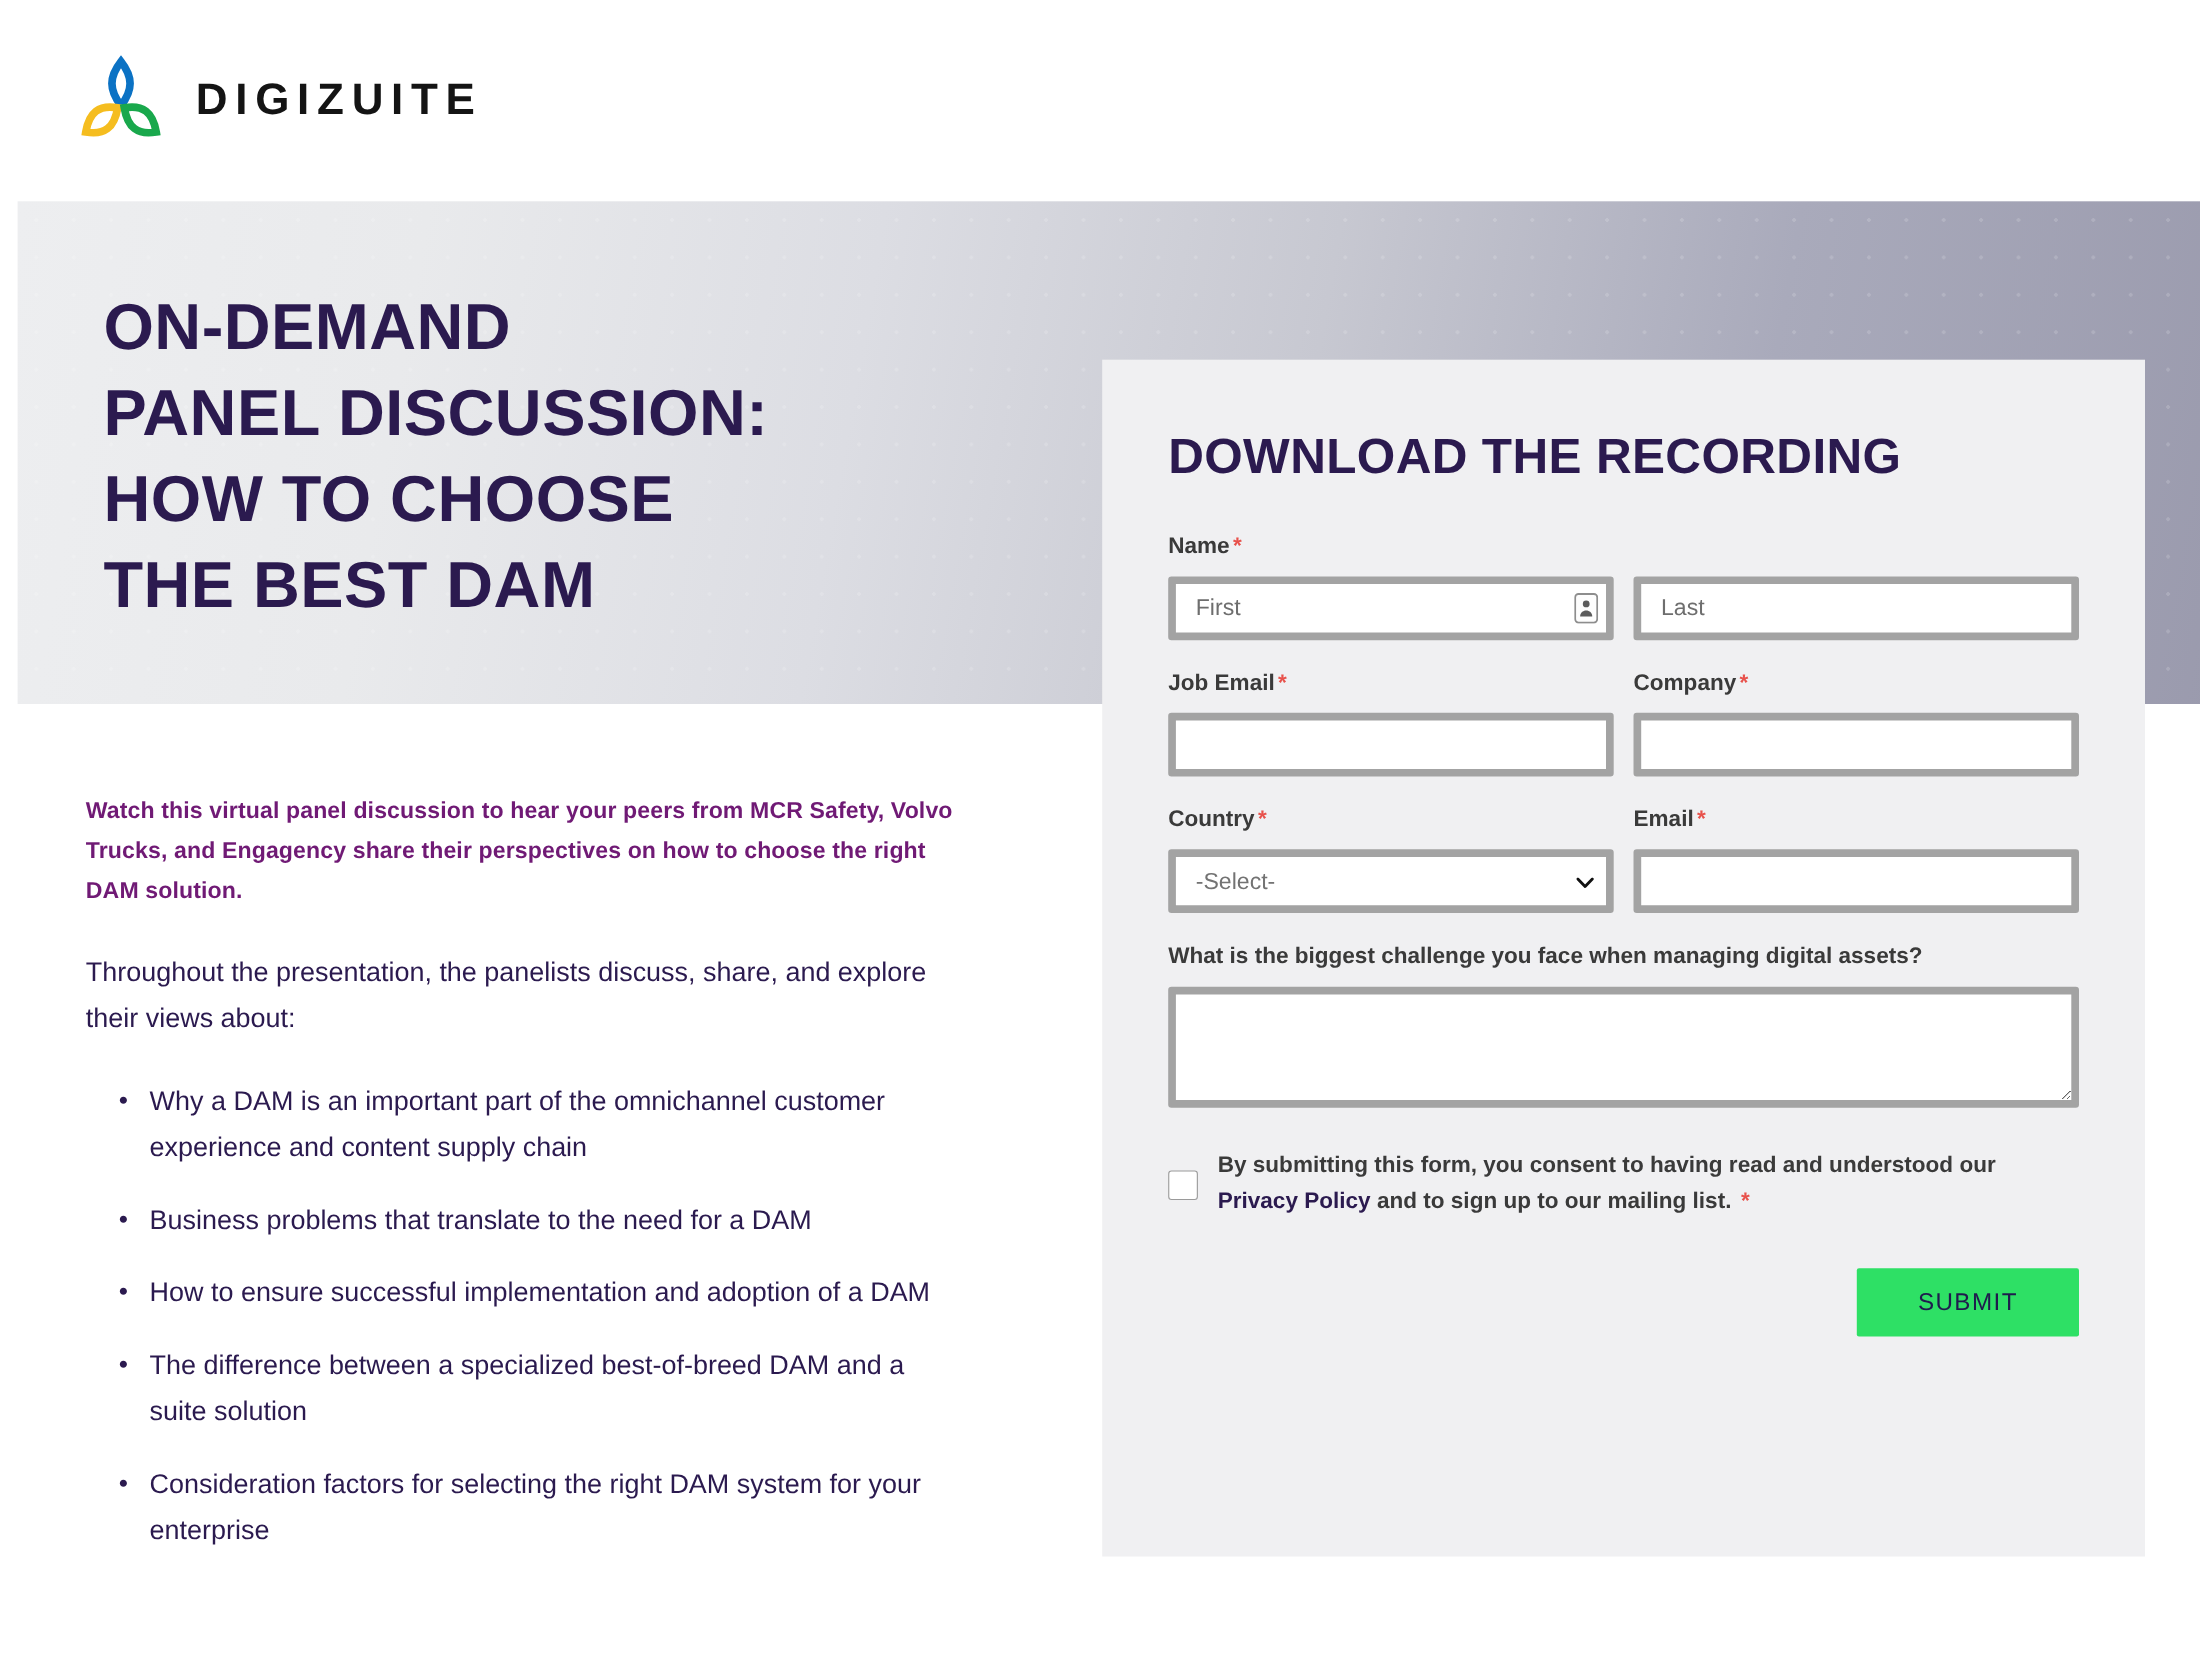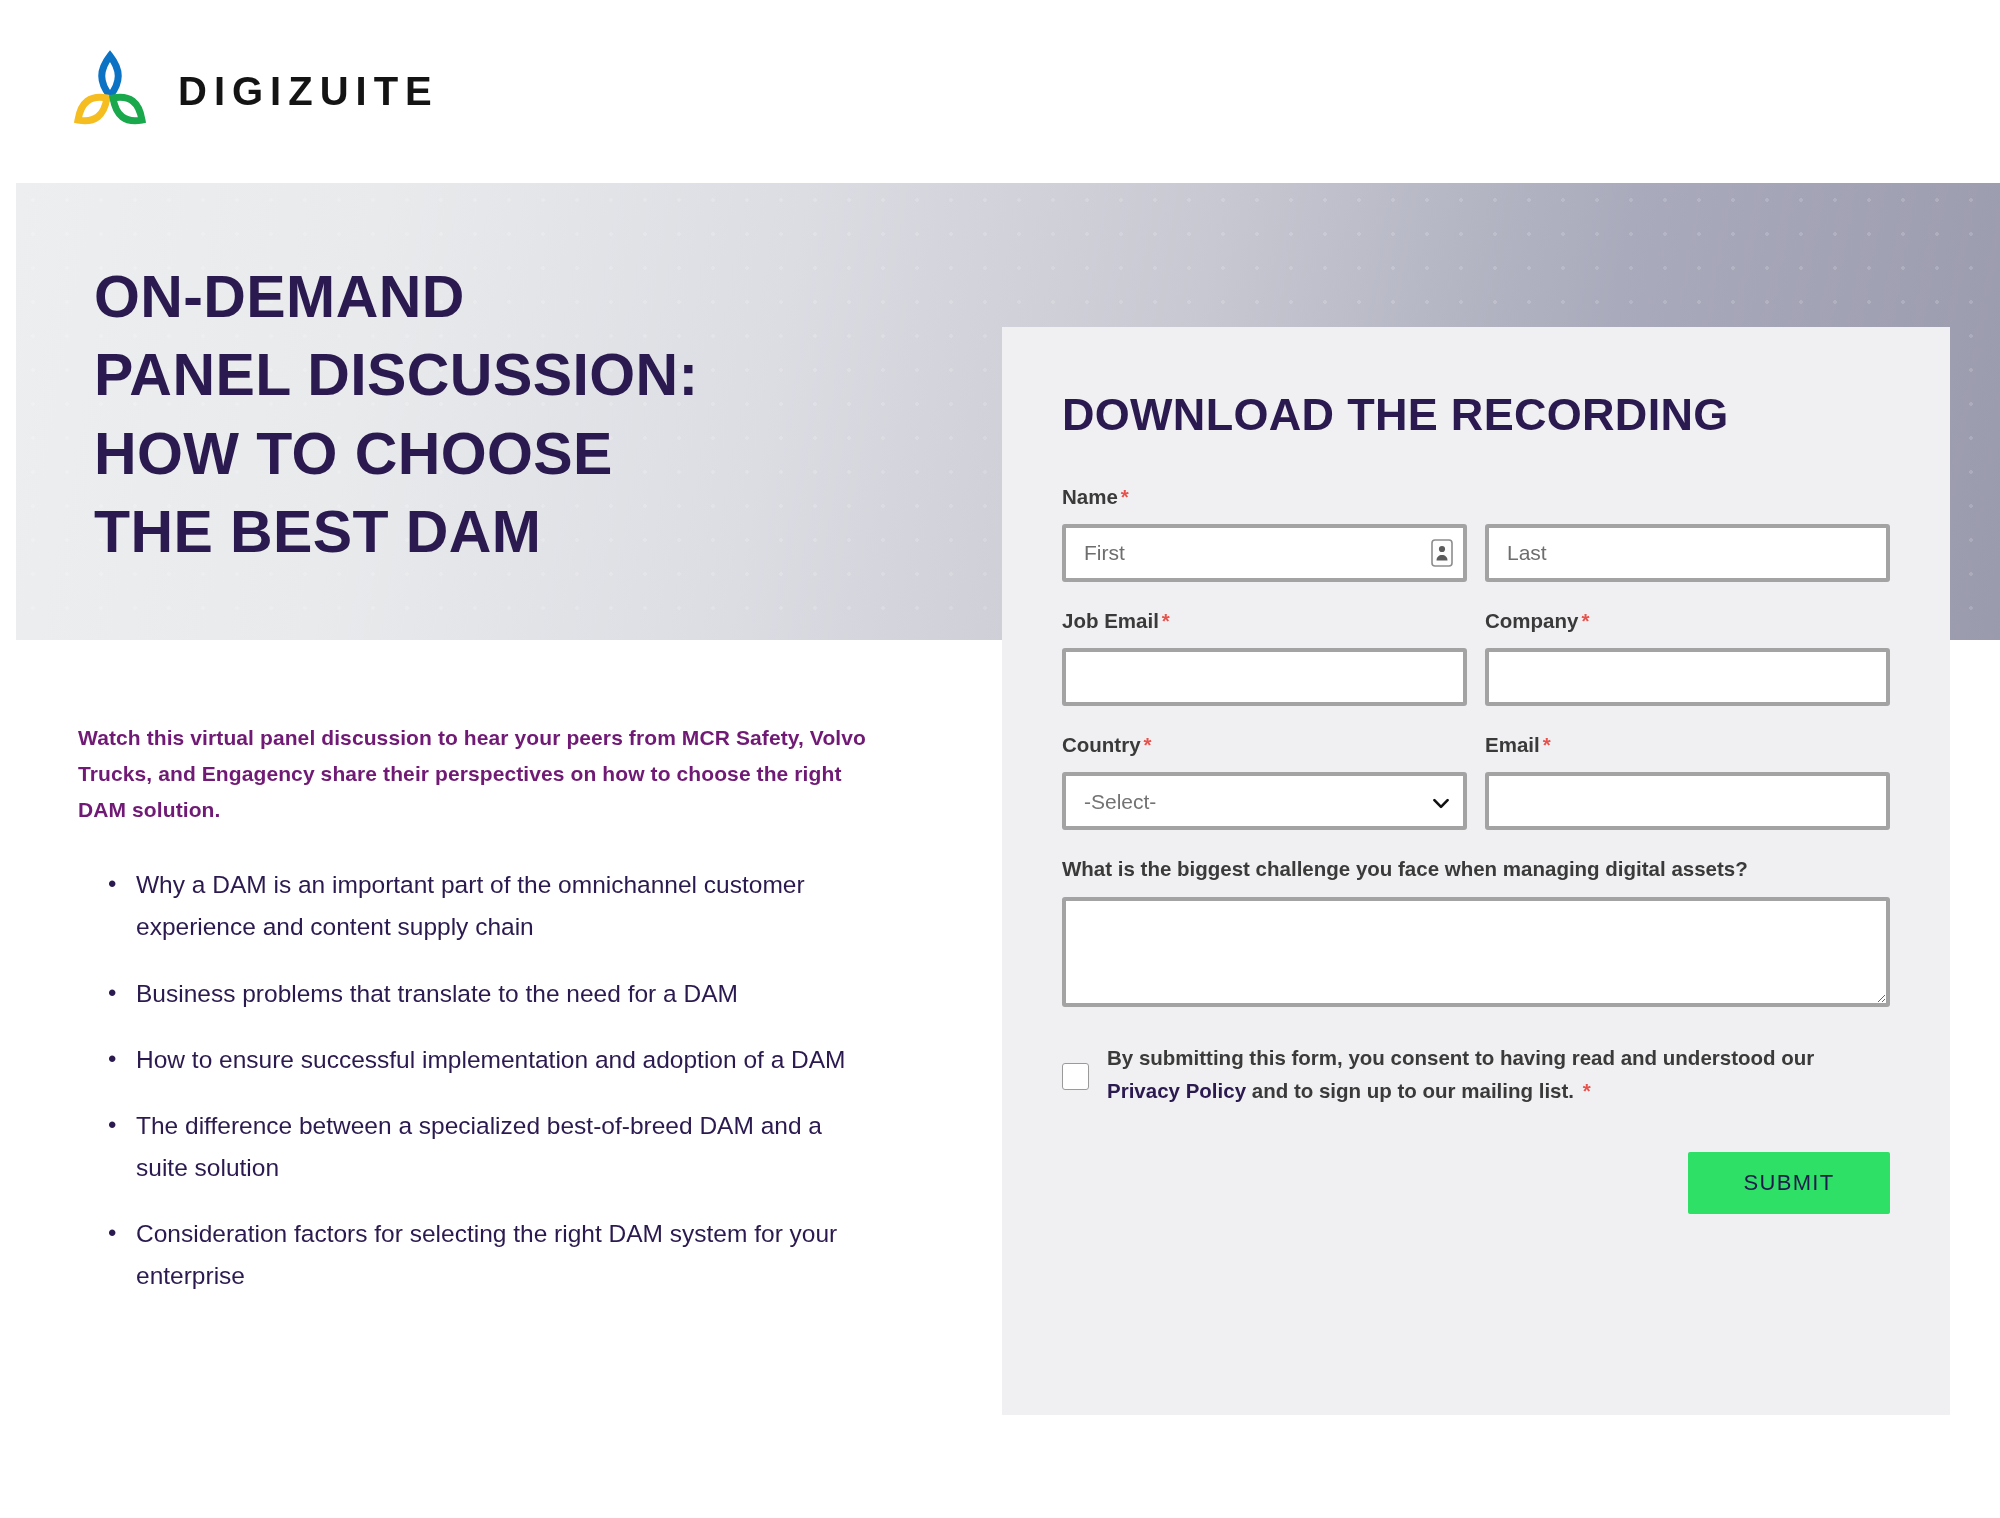--- a/index.html
+++ b/index.html
@@ -151,21 +151,21 @@
   }
   .req { color: #e8524c; font-weight: 700; margin-left: 3px; }
 
   .row { display: flex; gap: 18px; margin-bottom: 27px; }
   .col { flex: 1 1 0; min-width: 0; }
 
   .ctrl {
     width: 100%;
     height: 58px;
     background: #ffffff;
-    border: 4px solid #a3a3a3;
+    border: 7px solid #a3a3a3;
     border-radius: 3px;
     font-family: "Liberation Sans", sans-serif;
     font-size: 21px;
     color: #4a4a4a;
     padding: 0 18px;
     outline: none;
   }
   .ctrl::placeholder { color: #6e6e6e; }
 
   .input-wrap { position: relative; }
@@ -273,20 +273,21 @@
     <h1 class="hero-title">
       <span class="line">ON-DEMAND</span>
       <span class="line">PANEL DISCUSSION:</span>
       <span class="line">HOW TO CHOOSE</span>
       <span class="line">THE BEST DAM</span>
     </h1>
   </div>
 
   <div class="left-col">
     <p class="lead">Watch this virtual panel discussion to hear your peers from MCR Safety, Volvo Trucks, and Engagency share their perspectives on how to choose the right DAM solution.</p>
+    <p class="para">Throughout the presentation, the panelists discuss, share, and explore their views about:</p>
     <ul class="bullets">
       <li>Why a DAM is an important part of the omnichannel customer experience and content supply chain</li>
       <li>Business problems that translate to the need for a DAM</li>
       <li>How to ensure successful implementation and adoption of a DAM</li>
       <li>The difference between a specialized best-of-breed DAM and a suite solution</li>
       <li>Consideration factors for selecting the right DAM system for your enterprise</li>
     </ul>
   </div>
 
   <div class="form-card">

